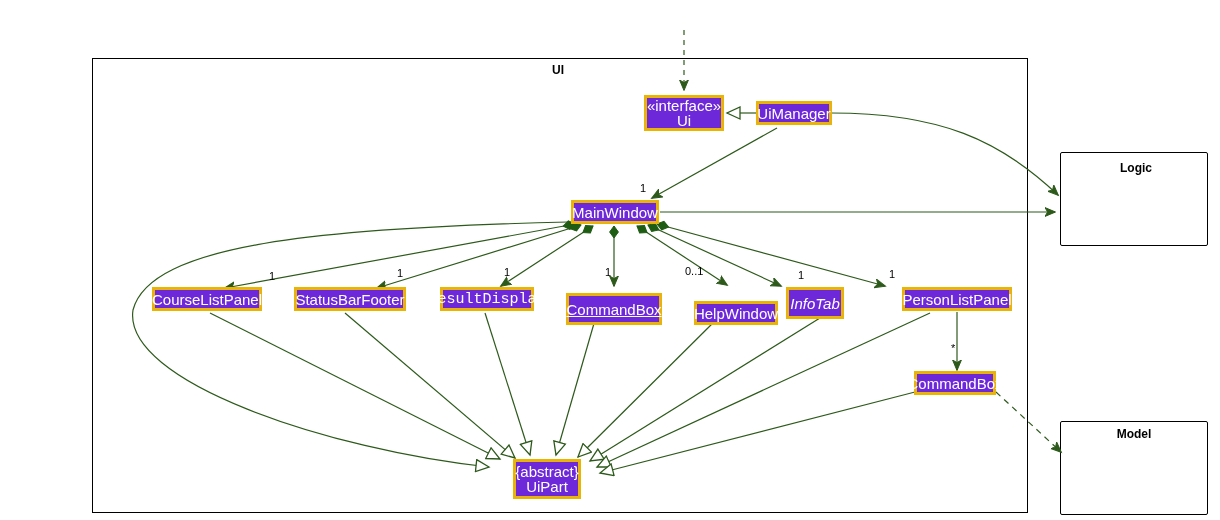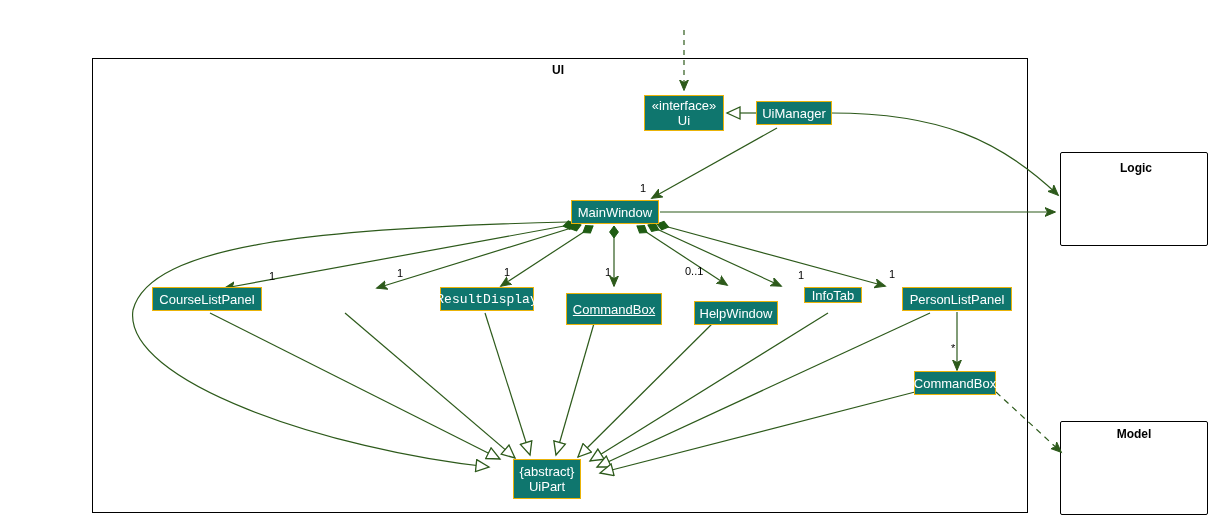--- a/index.html
+++ b/index.html
@@ -32,24 +32,24 @@
   .pkg-title {
     position: absolute;
     font-size: 12px;
     font-weight: bold;
     color: #000000;
     text-align: center;
     white-space: nowrap;
   }
   .cls {
     position: absolute;
-    background: #0f766e;
-    border: 1px solid #eab308;
+    background: #6d28d9;
+    border: 3px solid #eab308;
     color: #ffffff;
-    font-size: 13px;
+    font-size: 15px;
     line-height: 15px;
     text-align: center;
     box-sizing: border-box;
     display: flex;
     flex-direction: column;
     align-items: center;
     justify-content: center;
     white-space: nowrap;
     letter-spacing: 0px;
   }
@@ -139,34 +139,37 @@
   </div>
 
   <div class="cls" style="left:571px; top:200px; width:88px; height:24px;">
     <span class="l1">MainWindow</span>
   </div>
 
   <div class="cls" style="left:152px; top:287px; width:110px; height:24px;">
     <span class="l1">CourseListPanel</span>
   </div>
 
+  <div class="cls" style="left:294px; top:287px; width:112px; height:24px;">
+    <span class="l1">StatusBarFooter</span>
+  </div>
 
   <div class="cls" style="left:440px; top:287px; width:94px; height:24px;font-family:Liberation Mono, monospace;">
     <span class="l1">ResultDisplay</span>
   </div>
 
   <div class="cls" style="left:566px; top:293px; width:96px; height:32px;text-decoration:underline;">
     <span class="l1">CommandBox</span>
   </div>
 
   <div class="cls" style="left:694px; top:287px; width:84px; height:24px;margin-top:14px;">
     <span class="l1">HelpWindow</span>
   </div>
 
-  <div class="cls" style="left:804px; top:287px; width:58px; height:16px;">
+  <div class="cls" style="left:786px; top:287px; width:58px; height:32px;font-style:italic;">
     <span class="l1">InfoTab</span>
   </div>
 
   <div class="cls" style="left:902px; top:287px; width:110px; height:24px;">
     <span class="l1">PersonListPanel</span>
   </div>
 
   <div class="cls" style="left:914px; top:371px; width:82px; height:24px;">
     <span class="l1">CommandBox</span>
   </div>

